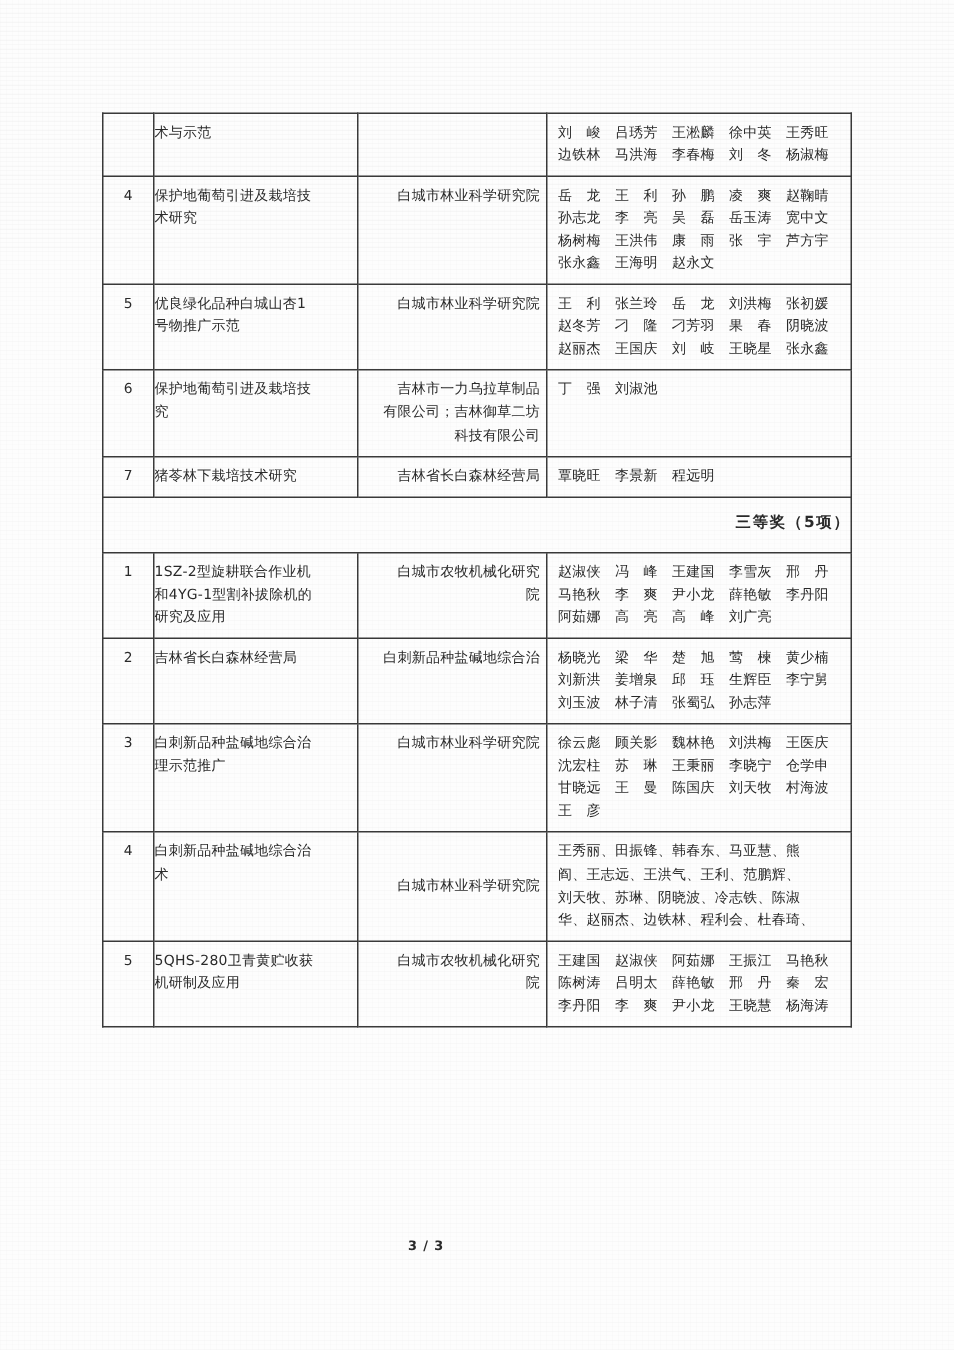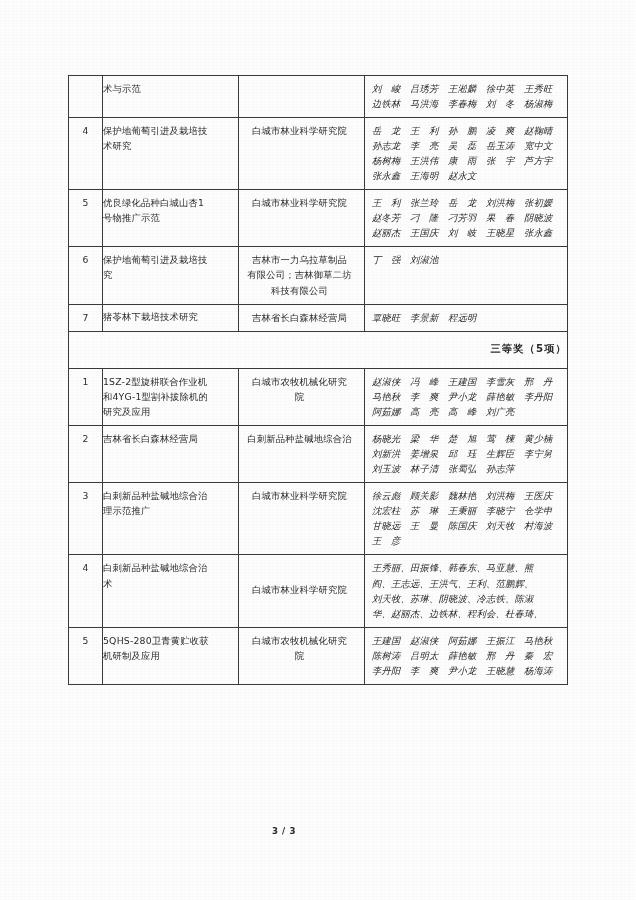--- a/index.html
+++ b/index.html
@@ -57,29 +57,28 @@
     text-align: center;
     font-size: 9.2px;
     padding-top: 6px;
   }
   td.cell-name {
     text-align: left;
     padding-left: 0;
     padding-right: 5px;
   }
   td.cell-org {
-    text-align: center;
+    text-align: right;
     padding-left: 0;
     padding-right: 4px;
   }
   td.cell-people {
     text-align: left;
     padding-left: 7px;
     padding-right: 4px;
-    font-style: italic;
   }
   
   td.vmid { vertical-align: middle; font-family: Liberation Mono, monospace; }
 
   tr.section-row td {
     text-align: right;
     font-weight: bold;
     font-size: 10.2px;
     padding: 9px 0 10px 0;
     letter-spacing: 1.2px;

